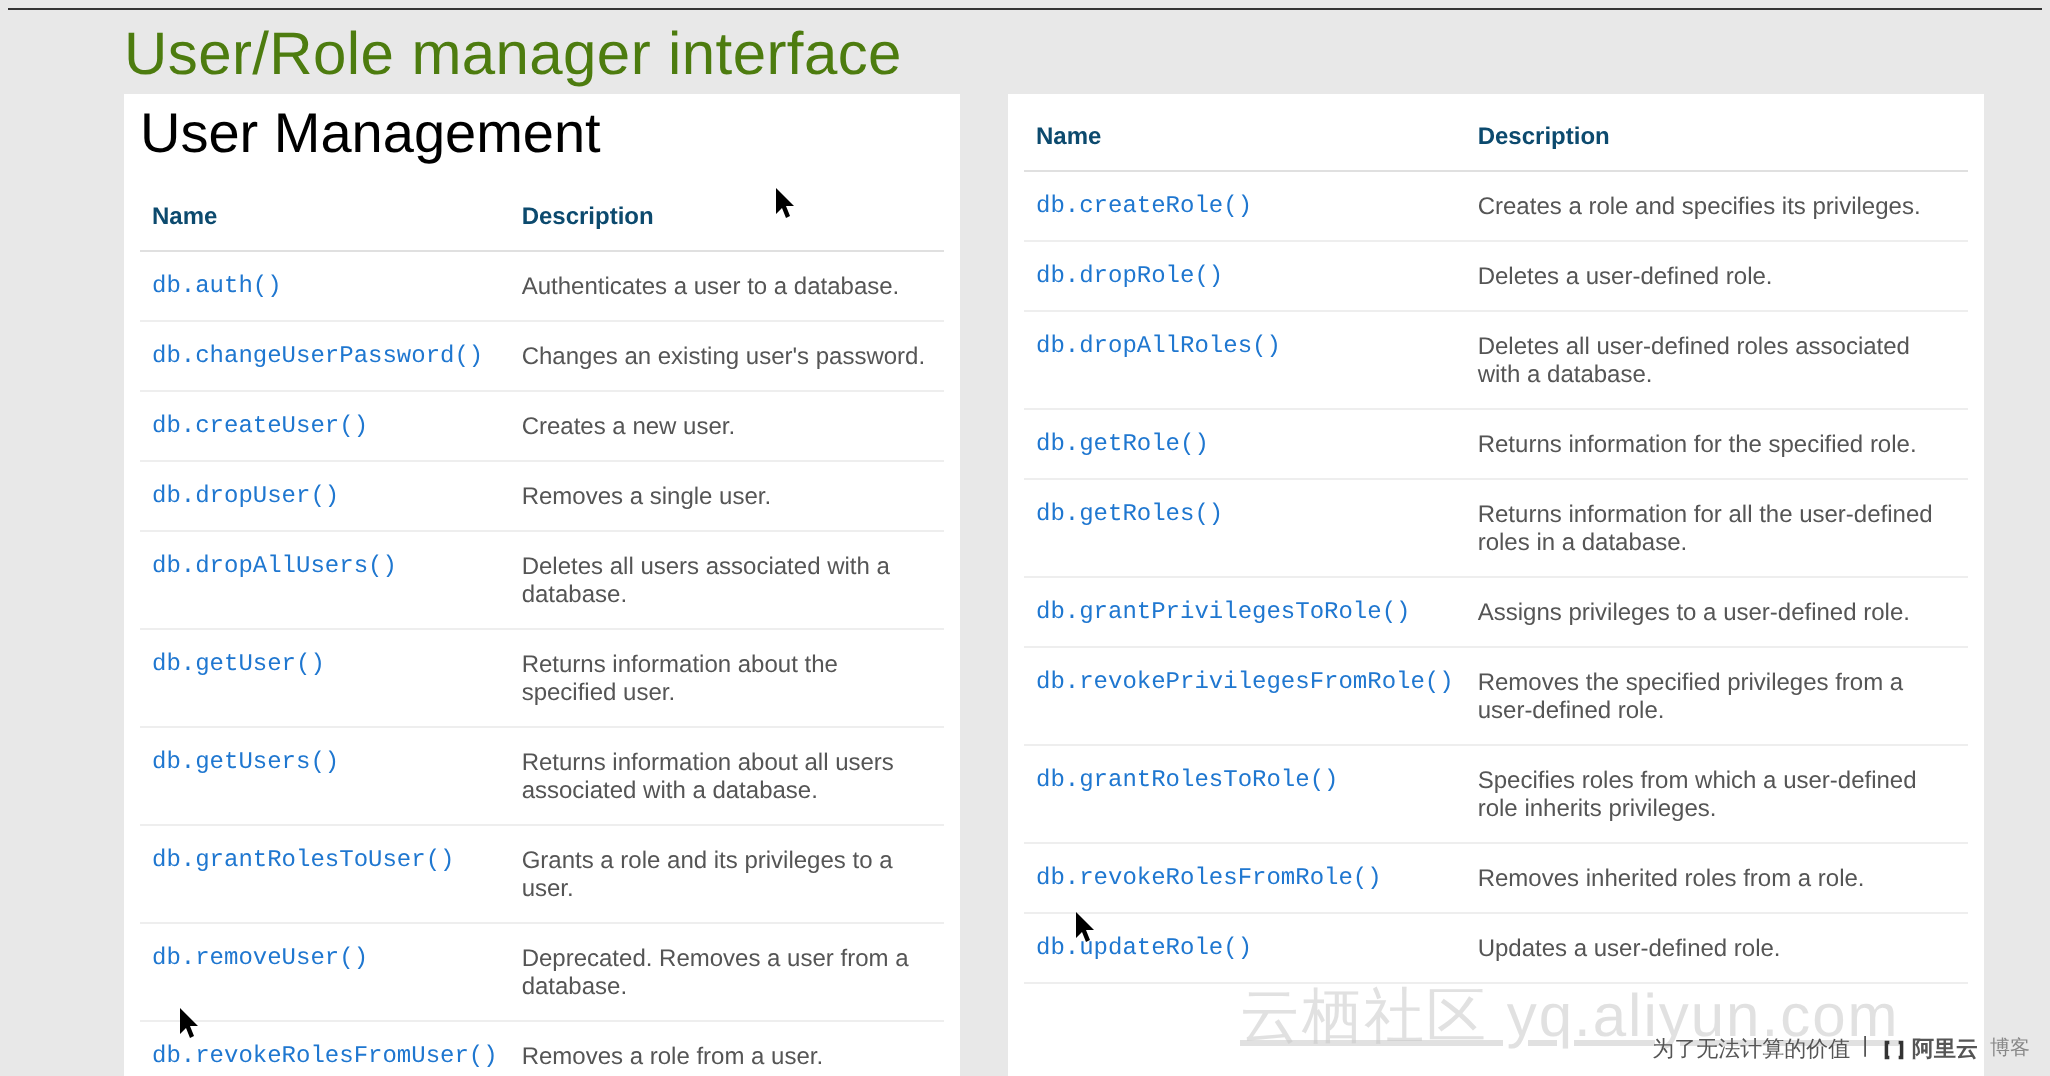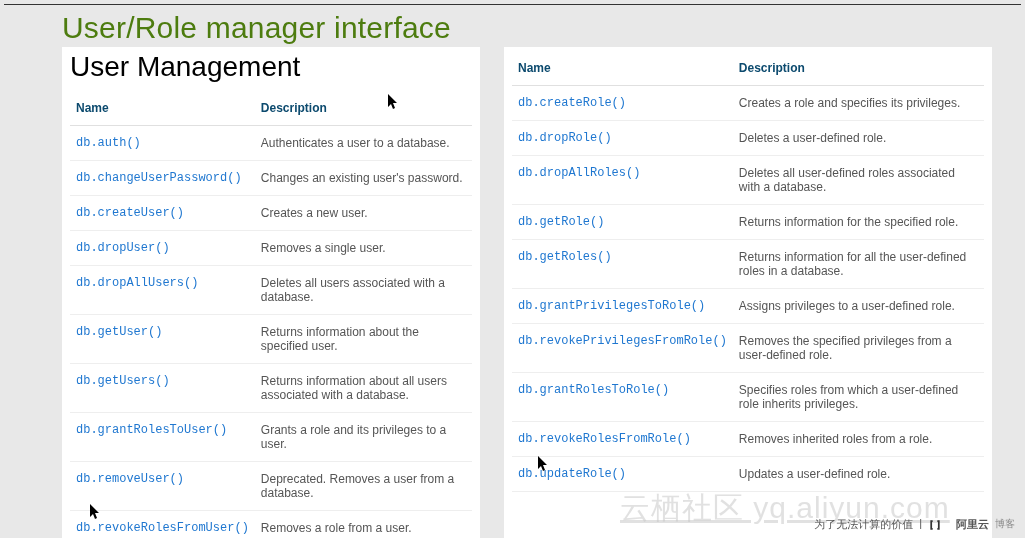--- a/index.html
+++ b/index.html
@@ -95,21 +95,21 @@
     bottom: 6px;
     font-size: 11px;
     color: #555;
     display: flex;
     align-items: flex-start;
     gap: 6px;
   }
   .footer-right .logo {
     display: inline-flex;
     align-items: center;
-    gap: 14px;
+    gap: 2px;
     font-size: 11px;
     font-weight: 700;
   }
   .footer-right .logo svg { width: 14px; height: 14px; }
   .cursor {
     position: absolute;
     width: 10px;
     height: 14px;
     pointer-events: none;
   }

